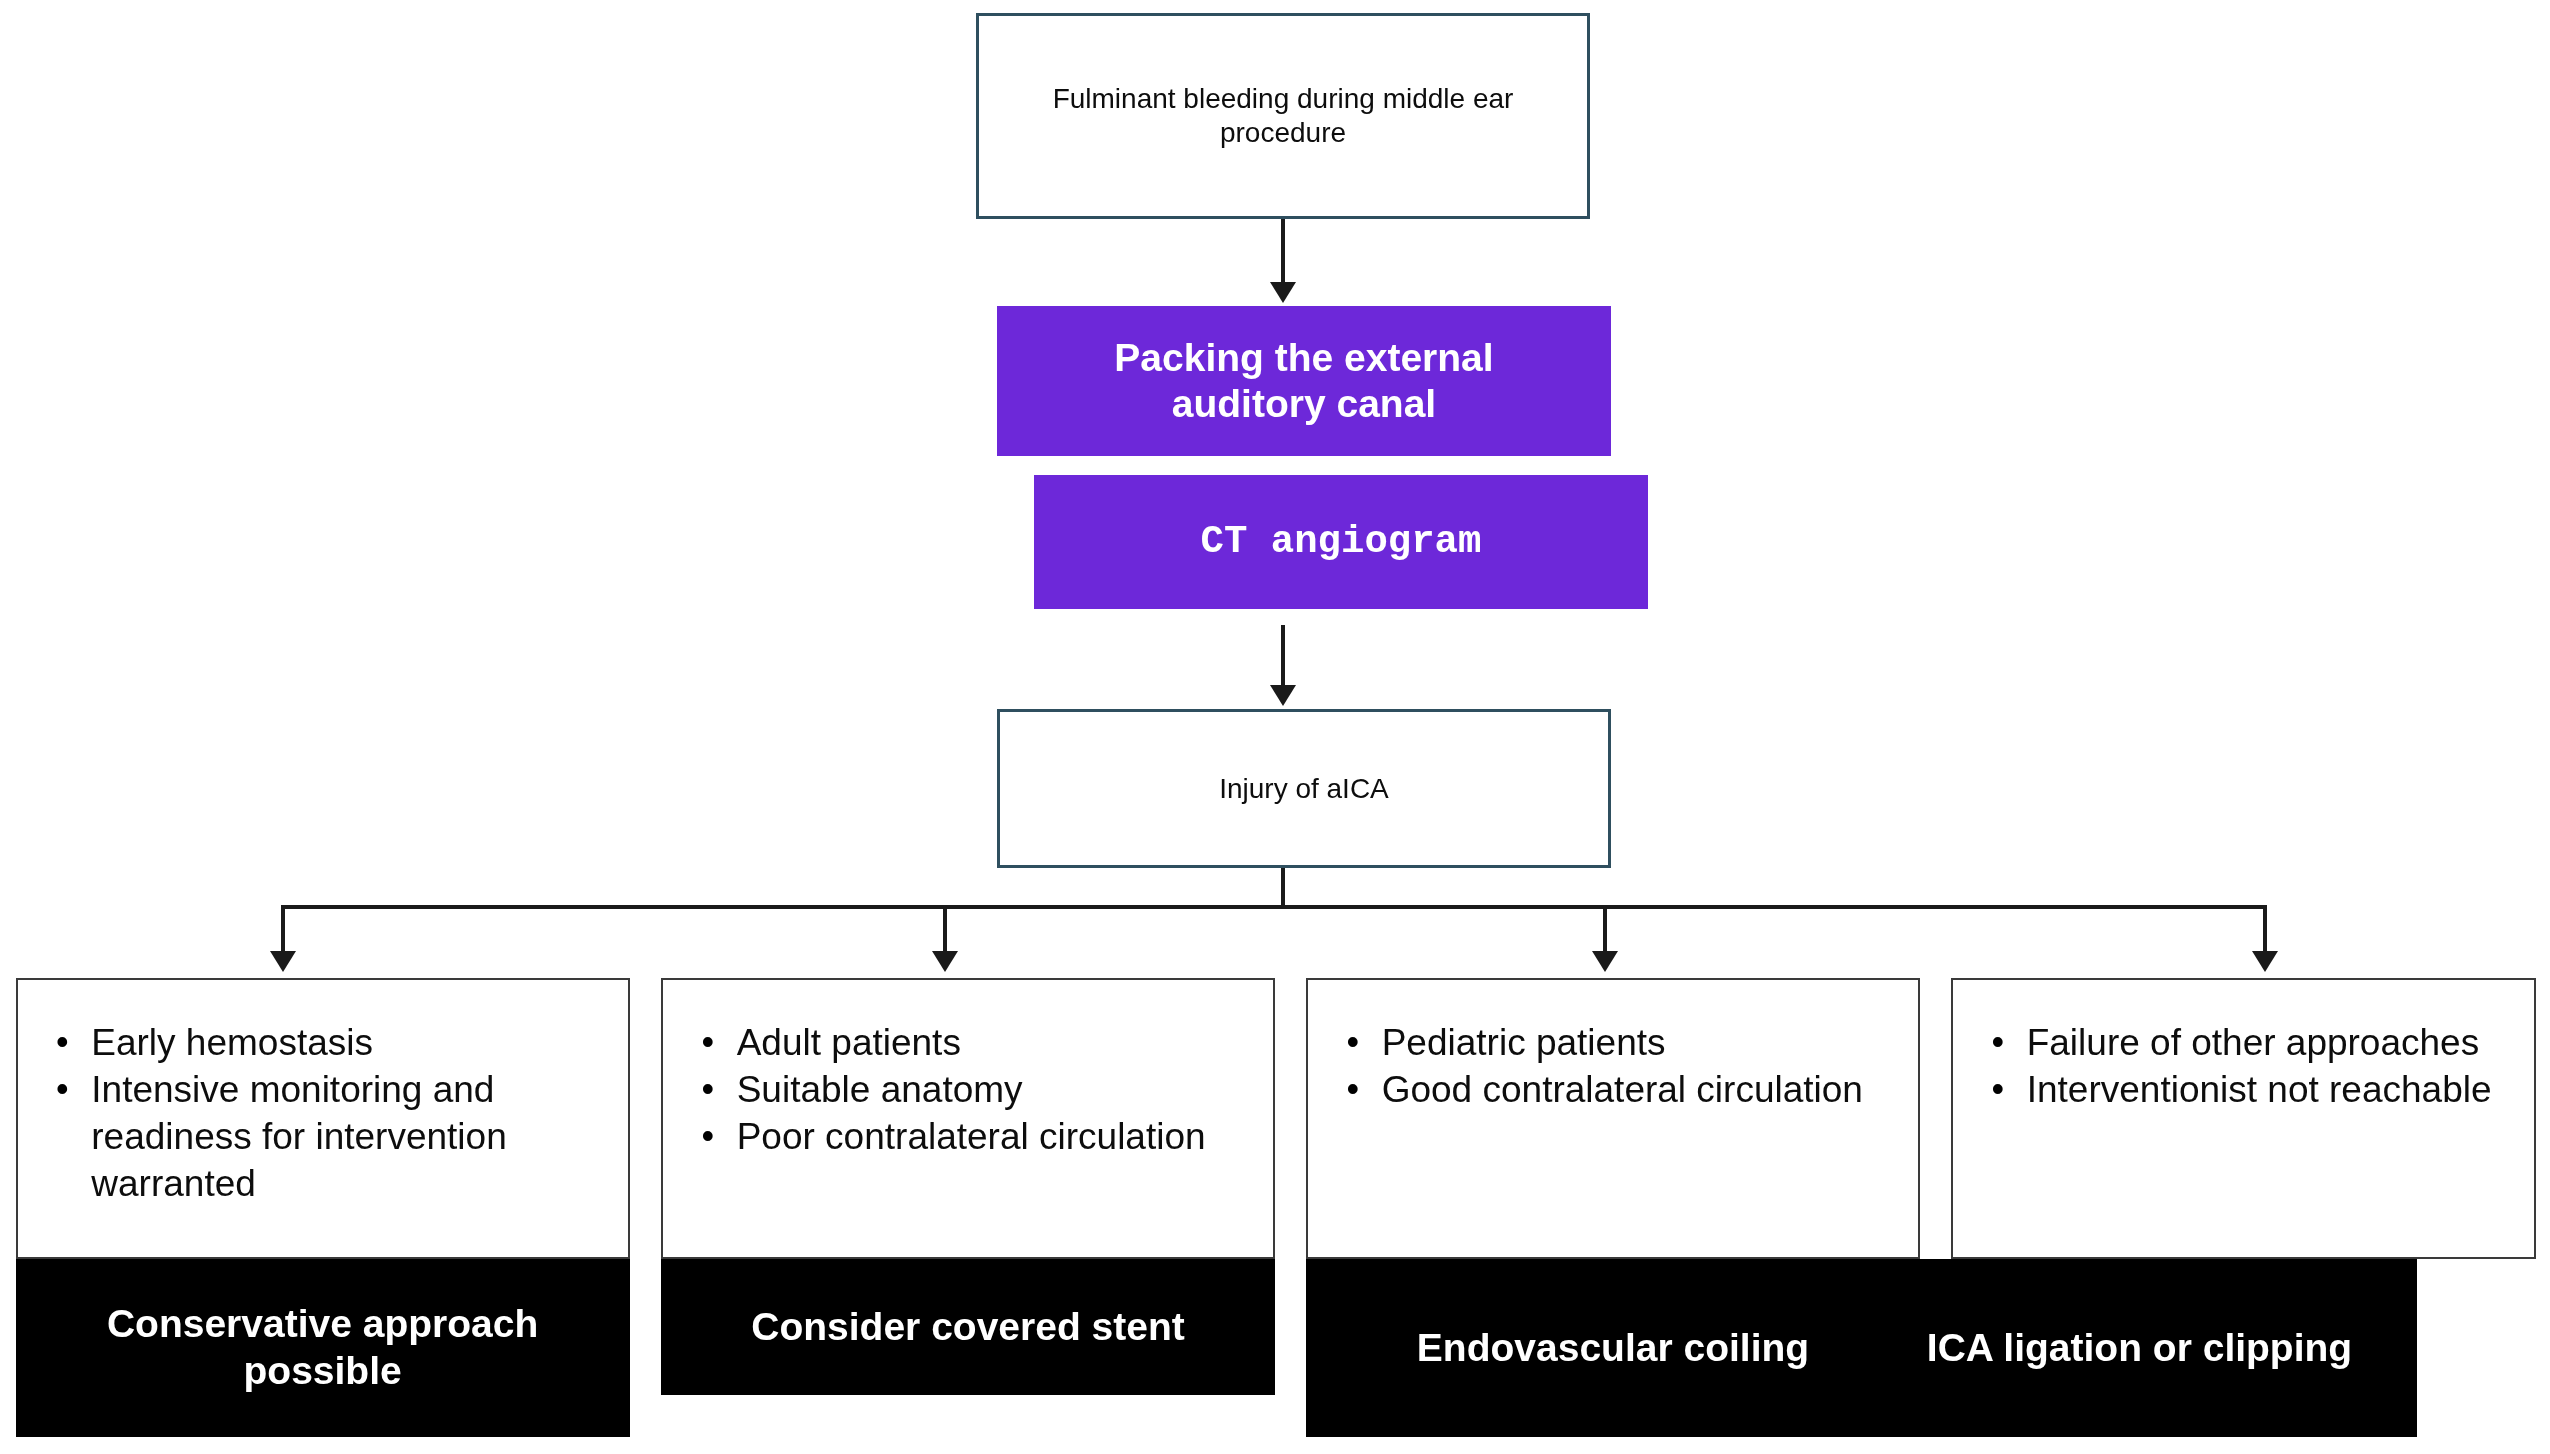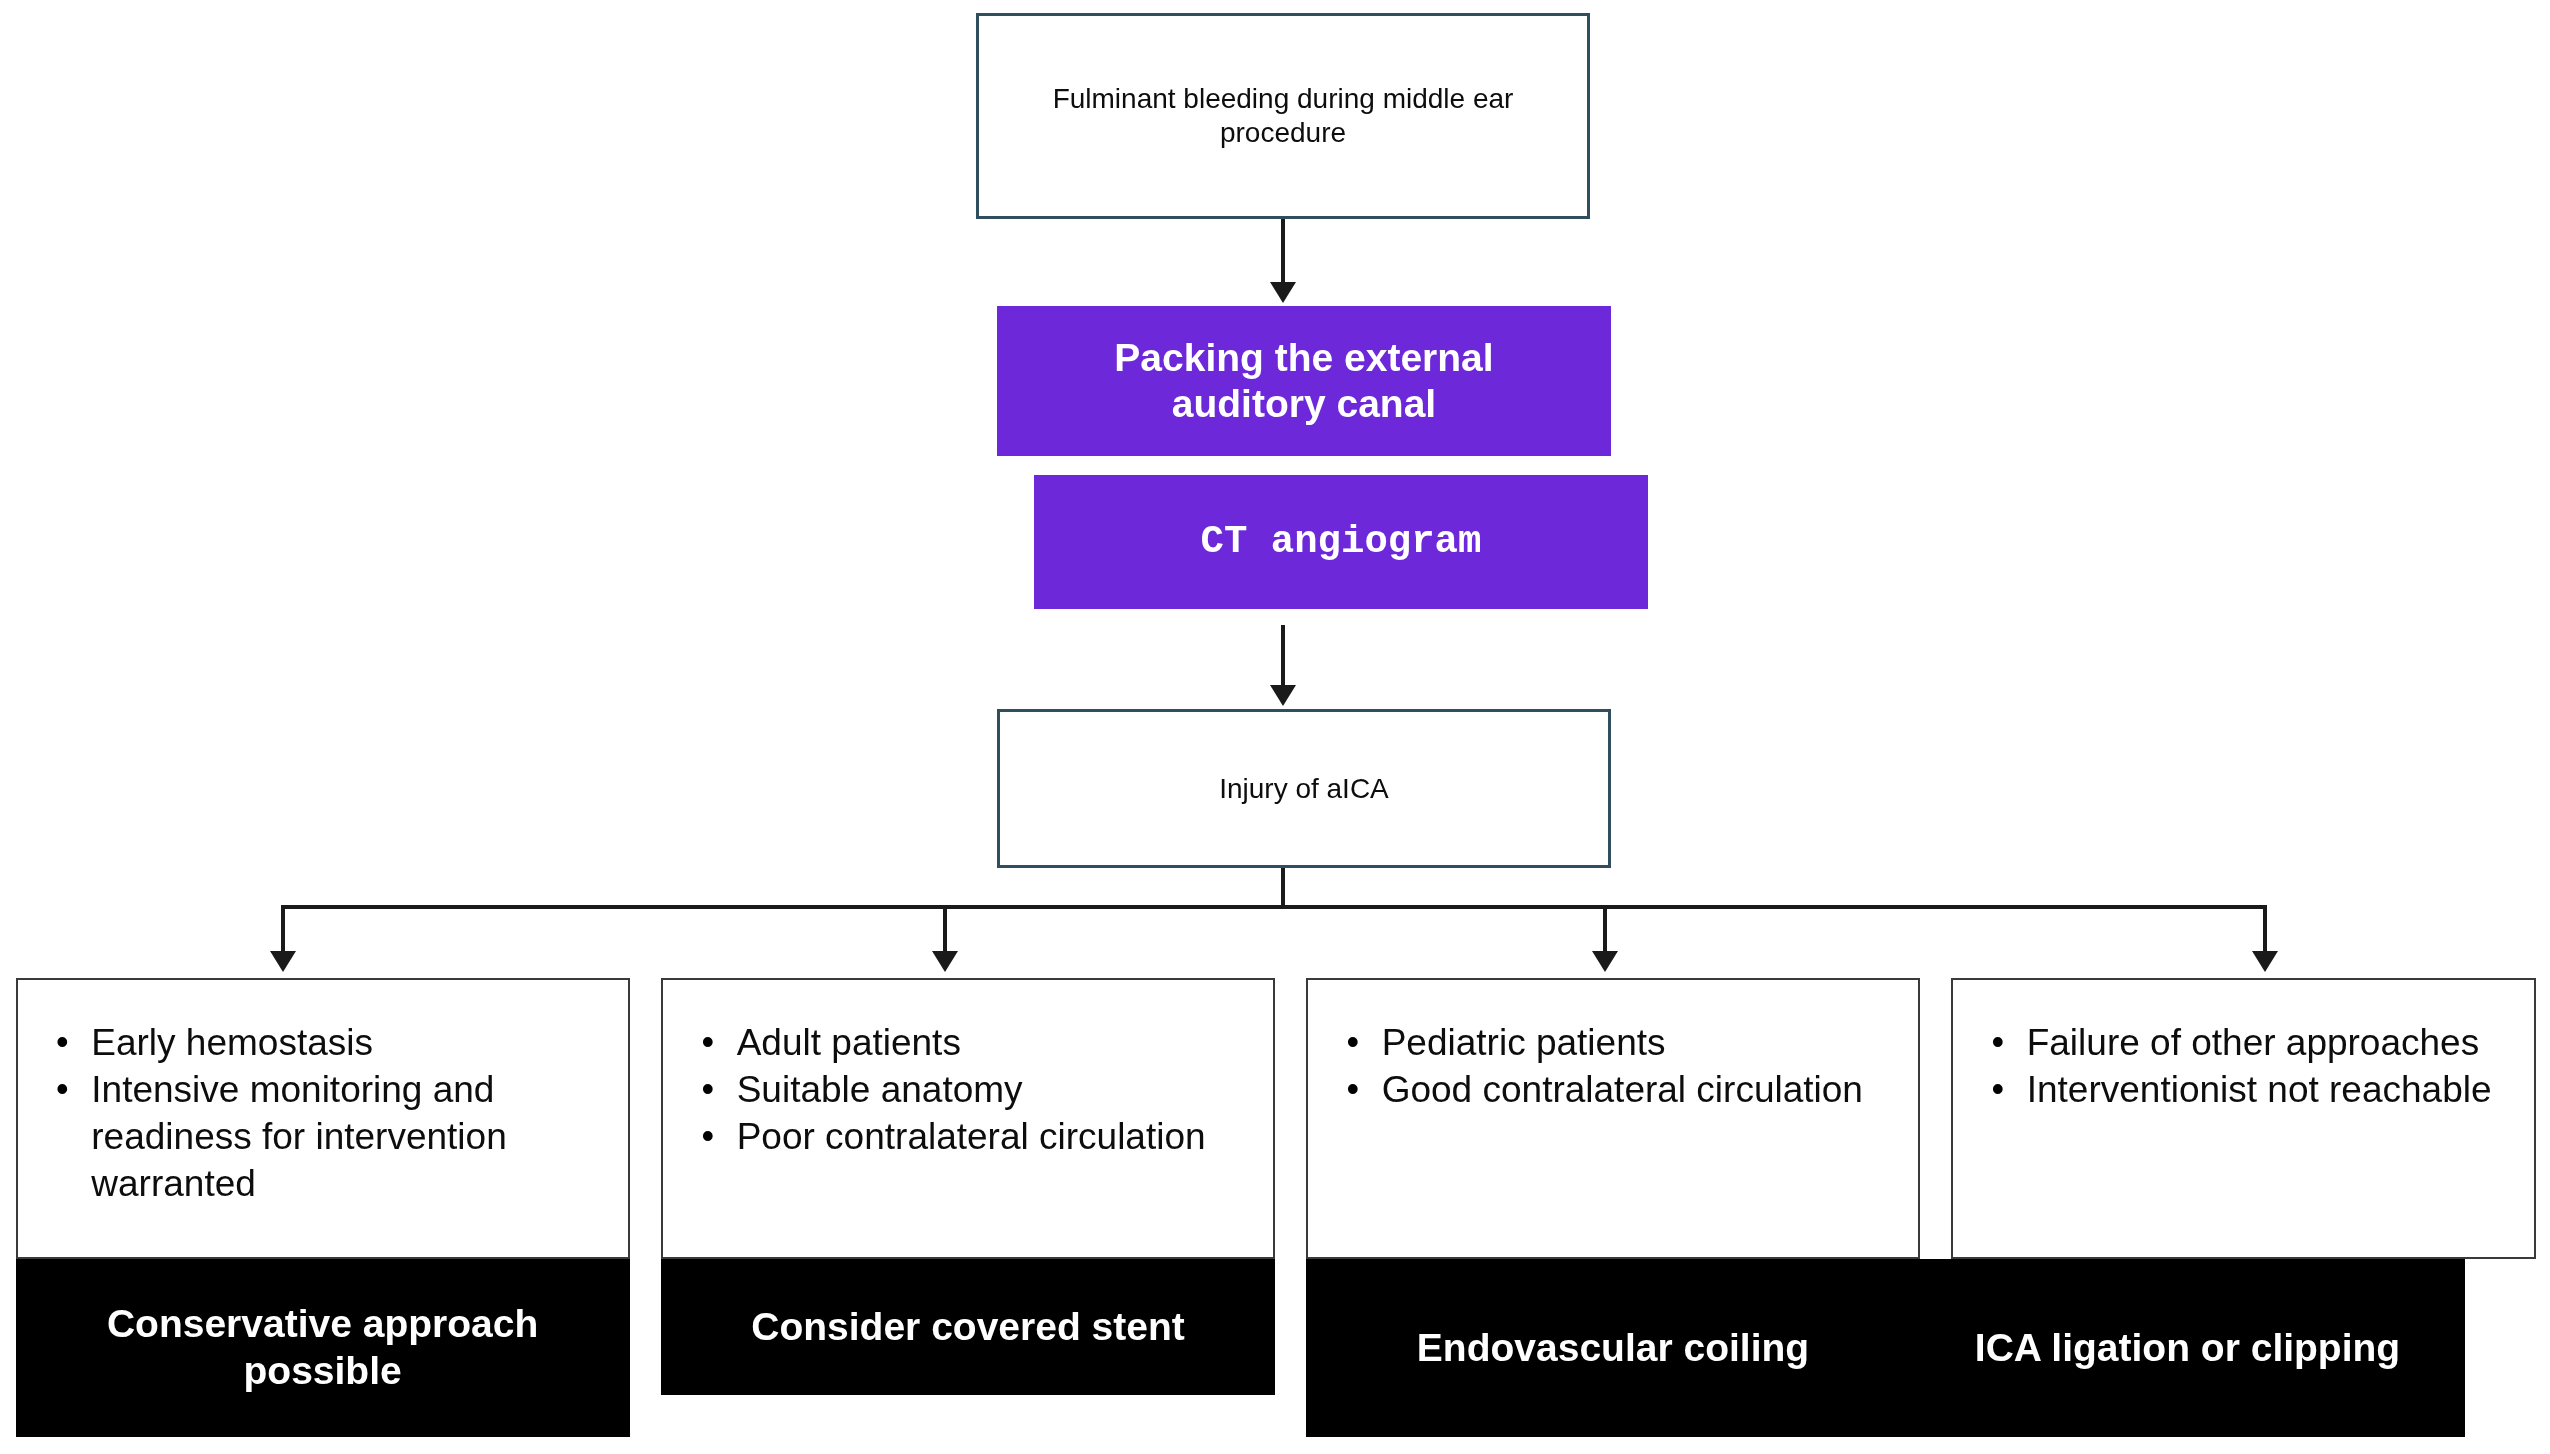--- a/index.html
+++ b/index.html
@@ -107,16 +107,16 @@
 <div class="footer" style="left:1306px;top:1259px;width:614px;height:178px;">
   <div class="txt" style="max-width:562px;">Endovascular coiling</div>
 </div>
 
 <div class="panel" style="left:1951px;top:978px;width:585px;height:281px;padding:24px 16.2px 0 8.7px;">
   <ul>
     <li>Failure of other approaches</li>
     <li>Interventionist not reachable</li>
   </ul>
 </div>
-<div class="footer" style="left:1910px;top:1259px;width:555px;height:178px;">
+<div class="footer" style="left:1862px;top:1259px;width:555px;height:178px;">
   <div class="txt" style="max-width:562px;">ICA ligation or clipping</div>
 </div>
 
 
 </body></html>

